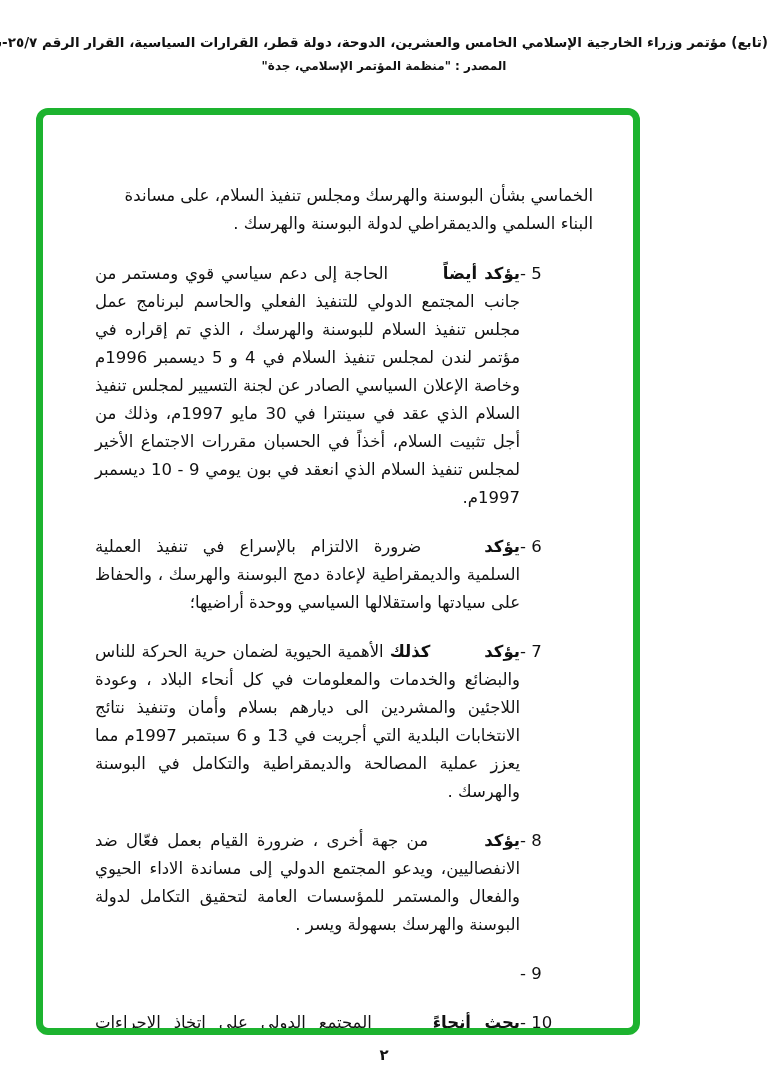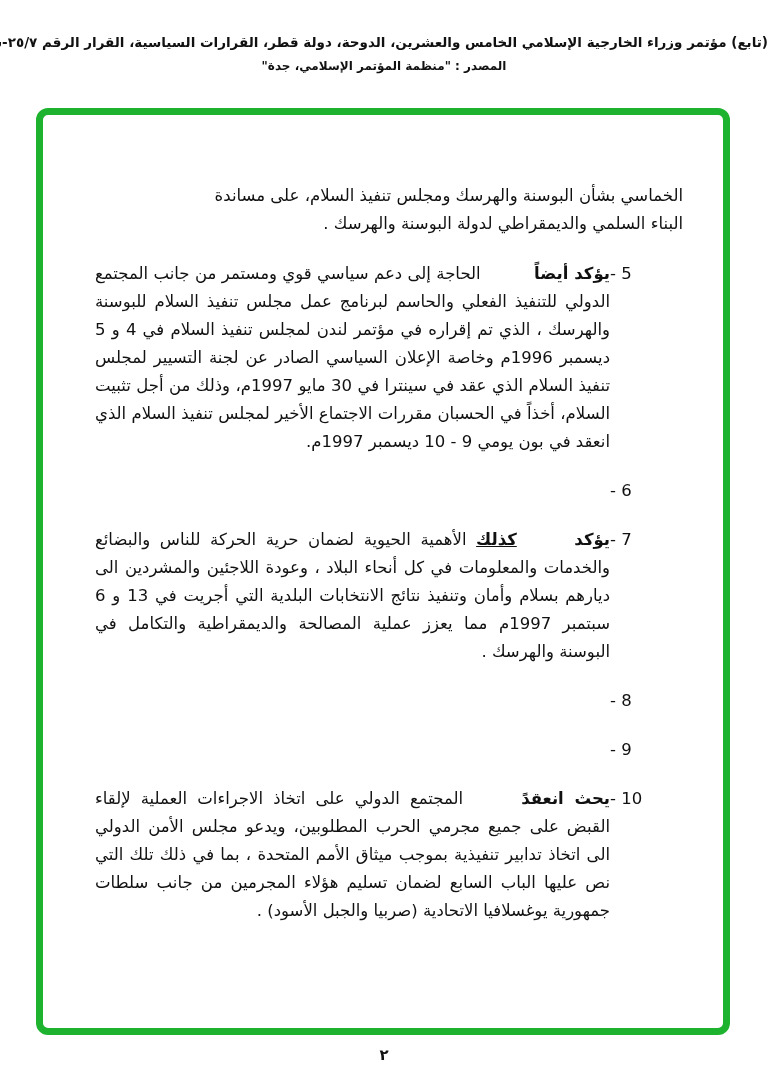--- a/index.html
+++ b/index.html
@@ -34,21 +34,21 @@
   }
   .doc-header .line2 {
     margin-top: 9px;
     font-size: 12px;
     font-weight: bold;
   }
   .frame {
     position: absolute;
     top: 108px;
     left: 36px;
-    width: 694px;
+    width: 604px;
     height: 927px;
     box-sizing: border-box;
     border: 7px solid #1db32f;
     border-radius: 12px;
     background: #ffffff;
     padding: 50px 40px 30px 52px;
     overflow: hidden;
   }
   .content {
     direction: rtl;
@@ -71,21 +71,21 @@
     width: 73px;
     text-align: left;
     white-space: nowrap;
   }
   .item .body {
     flex: 1 1 auto;
     text-align: justify;
     text-justify: inter-word;
   }
   b.lead { font-weight: bold; margin-left: 48px; }
-  b.lead-u { font-weight: bold; text-decoration: underline; }
+  b.lead-u { font-weight: bold; }
   .page-number {
     position: absolute;
     top: 1046px;
     right: 0;
     left: 0;
     text-align: center;
     font-size: 15px;
     font-weight: bold;
   }
 </style>
@@ -104,38 +104,40 @@
 
       <p class="continuation">الخماسي بشأن البوسنة والهرسك ومجلس تنفيذ السلام، على مساندة البناء السلمي والديمقراطي لدولة البوسنة والهرسك .</p>
 
       <div class="item">
         <span class="marker">5 -</span>
         <span class="body"><b class="lead">يؤكد أيضاً</b> <span>الحاجة إلى دعم سياسي قوي ومستمر من جانب المجتمع الدولي للتنفيذ الفعلي والحاسم لبرنامج عمل مجلس تنفيذ السلام للبوسنة والهرسك ، الذي تم إقراره في مؤتمر لندن لمجلس تنفيذ السلام في 4 و 5 ديسمبر 1996م وخاصة الإعلان السياسي الصادر عن لجنة التسيير لمجلس تنفيذ السلام الذي عقد في سينترا في 30 مايو 1997م، وذلك من أجل تثبيت السلام، أخذاً في الحسبان مقررات الاجتماع الأخير لمجلس تنفيذ السلام الذي انعقد في بون يومي 9 - 10 ديسمبر 1997م.</span></span>
       </div>
 
       <div class="item">
         <span class="marker">6 -</span>
+        <span class="body"><b class="lead">يؤكد</b> <span>ضرورة الالتزام بالإسراع في تنفيذ العملية السلمية والديمقراطية لإعادة دمج البوسنة والهرسك ، والحفاظ على سيادتها واستقلالها السياسي ووحدة أراضيها؛</span></span>
       </div>
 
       <div class="item">
         <span class="marker">7 -</span>
         <span class="body"><b class="lead">يؤكد</b> <b class="lead-u">كذلك</b> <span>الأهمية الحيوية لضمان حرية الحركة للناس والبضائع والخدمات والمعلومات في كل أنحاء البلاد ، وعودة اللاجئين والمشردين الى ديارهم بسلام وأمان وتنفيذ نتائج الانتخابات البلدية التي أجريت في 13 و 6 سبتمبر 1997م مما يعزز عملية المصالحة والديمقراطية والتكامل في البوسنة والهرسك .</span></span>
       </div>
 
       <div class="item">
         <span class="marker">8 -</span>
+        <span class="body"><b class="lead">يؤكد</b> <span>من جهة أخرى ، ضرورة القيام بعمل فعّال ضد الانفصاليين، ويدعو المجتمع الدولي إلى مساندة الاداء الحيوي والفعال والمستمر للمؤسسات العامة لتحقيق التكامل لدولة البوسنة والهرسك بسهولة ويسر .</span></span>
       </div>
 
       <div class="item">
         <span class="marker">9 -</span>
       </div>
 
       <div class="item">
         <span class="marker">10 -</span>
-        <span class="body"><b class="lead">يحث انعقدً</b> <span>المجتمع الدولي على اتخاذ الاجراءات العملية لإلقاء القبض على جميع مجرمي الحرب المطلوبين، ويدعو مجلس الأمن الدولي الى اتخاذ تدابير تنفيذية بموجب ميثاق الأمم المتحدة ، بما في ذلك تلك التي نص عليها الباب السابع لضمان تسليم هؤلاء المجرمين من جانب سلطات جمهورية يوغسلافيا الاتحادية (صربيا والجبل الأسود) .</span></span>
+        <span class="body"><b class="lead">يحث أنحاءً</b> <span>المجتمع الدولي على اتخاذ الاجراءات العملية لإلقاء القبض على جميع مجرمي الحرب المطلوبين، ويدعو مجلس الأمن الدولي الى اتخاذ تدابير تنفيذية بموجب ميثاق الأمم المتحدة ، بما في ذلك تلك التي نص عليها الباب السابع لضمان تسليم هؤلاء المجرمين من جانب سلطات جمهورية يوغسلافيا الاتحادية (صربيا والجبل الأسود) .</span></span>
       </div>
 
     </div>
   </div>
 
   <div class="page-number">٢</div>
 
 </div>
 
 </body></html>

